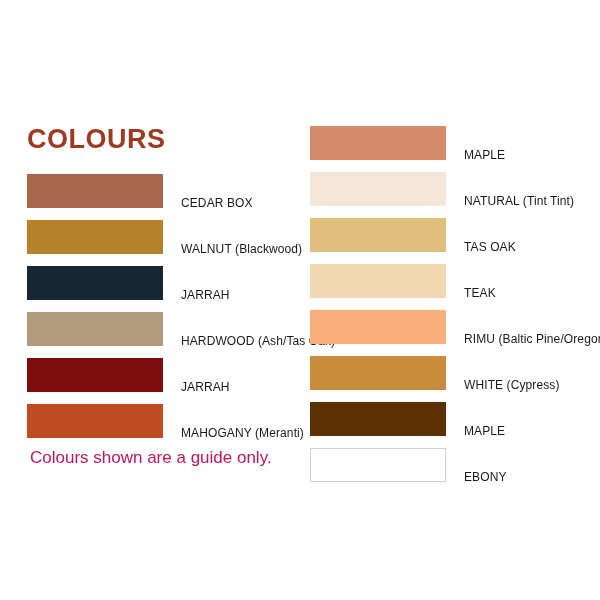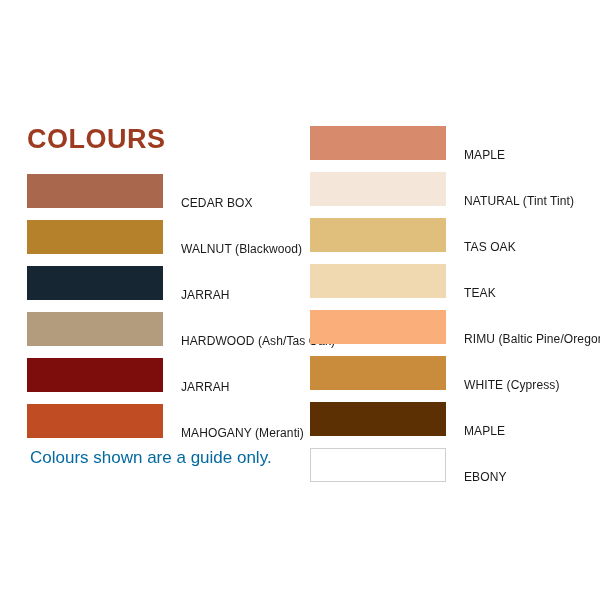--- a/index.html
+++ b/index.html
@@ -71,21 +71,21 @@
     white-space: nowrap;
     letter-spacing: 0.1px;
   }
 
   
   #guide-note {
     position: absolute;
     left: 30px;
     top: 448px;
     font-size: 17px;
-    color: #0369a1;
+    color: #be185d;
     white-space: nowrap;
     font-family: "Liberation Sans", sans-serif;
   }
 </style>
 </head>
 <body style="background: rgb(255, 255, 255);">
 
 <div id="chart-root">
 
   <div id="colours-heading" style="color: rgb(156, 59, 32);">COLOURS</div>

